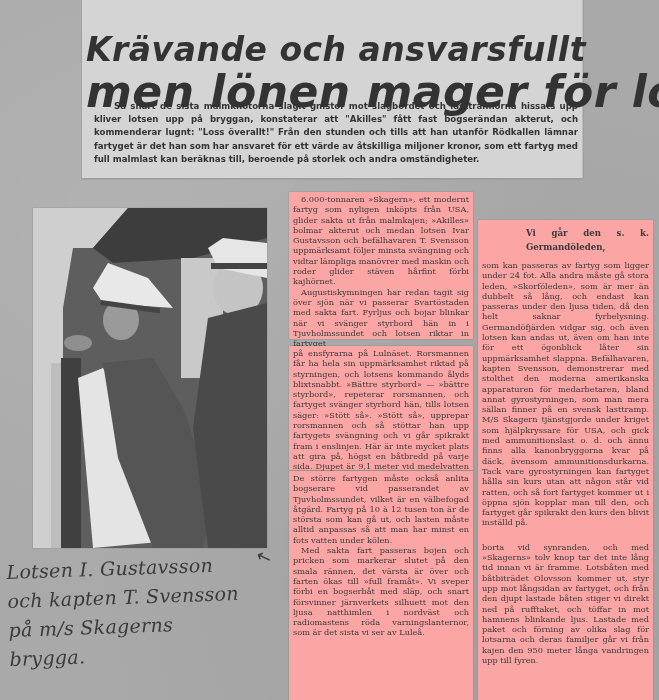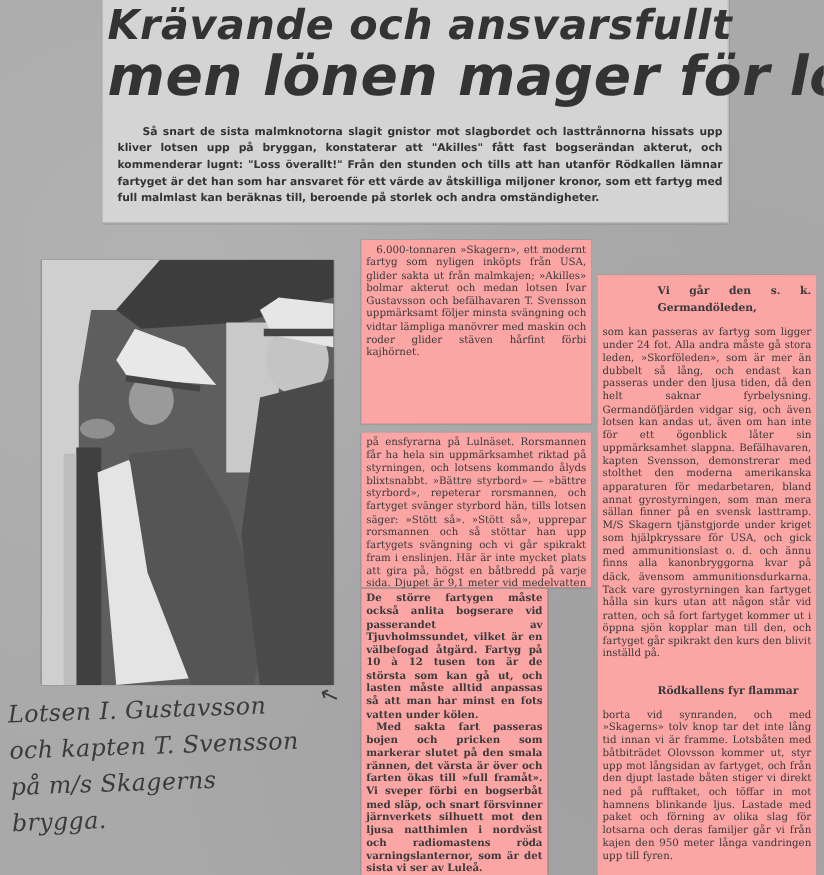--- a/index.html
+++ b/index.html
@@ -23,21 +23,21 @@
       background: #d4d4d4;
       border-right: 1px solid #bdbdbd;
       border-bottom: 1px solid #9c9c9c;
     }
     .headline {
       position: absolute; left: 4px; top: 0px; width: 492px;
       font-family: "DejaVu Sans", sans-serif; font-weight: bold;
       color: #333; margin: 0;
       letter-spacing: 0.5px;
     }
-    .headline .l1 { display: block; font-size: 33px; line-height: 40px; font-style: italic; white-space: nowrap; transform: scaleX(1.0); transform-origin: left; }
+    .headline .l1 { display: block; font-size: 33px; line-height: 40px; font-style: italic; white-space: nowrap; transform: scaleX(1.0); transform-origin: left; margin-top: 30px; }
     .headline .l2 { display: block; font-size: 44px; line-height: 44px; white-space: nowrap; margin-top: 0px; font-style: italic; }
     .lead {
       position: absolute; left: 8px; top: 96px; width: 484px;
       font-family: "DejaVu Sans", sans-serif; font-weight: bold;
       font-size: 8.6px; line-height: 13.2px; text-align: justify;
       text-indent: 20px; color: #333; margin: 4px;
     }
 
     
     #photo {
@@ -67,21 +67,21 @@
       color: #3a3a3a; text-align: justify; padding: 0 4px; box-sizing: border-box;
     }
     .col p { margin: 0; text-indent: 8px; }
     .col p.noind { text-indent: 0; }
     .col .subhead {
       font-weight: bold; font-size: 8.6px; line-height: 14px;
       padding-left: 44px; text-indent: 0; margin: 4px 0 6px 0;
     }
     #col2a { left: 289px; top: 192px; width: 184px; height: 147px; padding-top: 2px; }
     #col2b { left: 289px; top: 346px; width: 184px; height: 124px; padding-top: 2px; }
-    #col2c { left: 289px; top: 471px; width: 149px; height: 229px; padding-top: 2px; font-weight: bold; }
+    #col2c { left: 289px; top: 471px; width: 184px; height: 229px; padding-top: 2px; }
     #col3  { left: 478px; top: 220px; width: 175px; height: 552px; padding-top: 2px; }
     .col3-gap { height: 14px; }
   </style>
 </head>
 <body>
 
 <div id="header-clip" class="clip">
   <h1 class="headline">
     <span class="l1">Krävande och ansvarsfullt</span>
     <span class="l2">men lönen mager för lotsen</span>
@@ -125,28 +125,28 @@
 <div id="arrow-mark">↖</div>
 <div id="caption">
   <span>Lotsen I. Gustavsson</span>
   <span>och kapten T. Svensson</span>
   <span>på m/s Skagerns</span>
   <span>brygga.</span>
 </div>
 
 <div id="col2a" class="col clip">
   <p>6.000-tonnaren »Skagern», ett modernt fartyg som nyligen inköpts från USA, glider sakta ut från malmkajen; »Akilles» bolmar akterut och medan lotsen Ivar Gustavsson och befälhavaren T. Svensson uppmärksamt följer minsta svängning och vidtar lämpliga manövrer med maskin och roder glider stäven hårfint förbi kajhörnet.</p>
+  <p>Augustiskymningen har redan tagit sig över sjön när vi passerar Svartöstaden med sakta fart. Fyrljus och bojar blinkar när vi svänger styrbord hän in i Tjuvholmssundet och lotsen riktar in fartyget</p>
 </div>
 <div id="col2b" class="col clip">
   <p class="noind">på ensfyrarna på Lulnäset. Rorsmannen får ha hela sin uppmärksamhet riktad på styrningen, och lotsens kommando ålyds blixtsnabbt. »Bättre styrbord» — »bättre styrbord», repeterar rorsmannen, och fartyget svänger styrbord hän, tills lotsen säger: »Stött så». »Stött så», upprepar rorsmannen och så stöttar han upp fartygets svängning och vi går spikrakt fram i enslinjen. Här är inte mycket plats att gira på, högst en båtbredd på varje sida. Djupet är 9,1 meter vid medelvatten på en bredd av 60 meter.</p>
 </div>
 <div id="col2c" class="col clip">
   <p class="noind">De större fartygen måste också anlita bogserare vid passerandet av Tjuvholmssundet, vilket är en välbefogad åtgärd. Fartyg på 10 à 12 tusen ton är de största som kan gå ut, och lasten måste alltid anpassas så att man har minst en fots vatten under kölen.</p>
   <p>Med sakta fart passeras bojen och pricken som markerar slutet på den smala rännen, det värsta är över och farten ökas till »full framåt». Vi sveper förbi en bogserbåt med släp, och snart försvinner järnverkets silhuett mot den ljusa natthimlen i nordväst och radiomastens röda varningslanternor, som är det sista vi ser av Luleå.</p>
 </div>
 
 <div id="col3" class="col clip">
   <p class="subhead">Vi går den s. k. Germandöleden,</p>
   <p class="noind">som kan passeras av fartyg som ligger under 24 fot. Alla andra måste gå stora leden, »Skorföleden», som är mer än dubbelt så lång, och endast kan passeras under den ljusa tiden, då den helt saknar fyrbelysning. Germandöfjärden vidgar sig, och även lotsen kan andas ut, även om han inte för ett ögonblick låter sin uppmärksamhet slappna. Befälhavaren, kapten Svensson, demonstrerar med stolthet den moderna amerikanska apparaturen för medarbetaren, bland annat gyrostyrningen, som man mera sällan finner på en svensk lasttramp. M/S Skagern tjänstgjorde under kriget som hjälpkryssare för USA, och gick med ammunitionslast o. d. och ännu finns alla kanonbryggorna kvar på däck, ävensom ammunitionsdurkarna. Tack vare gyrostyrningen kan fartyget hålla sin kurs utan att någon står vid ratten, och så fort fartyget kommer ut i öppna sjön kopplar man till den, och fartyget går spikrakt den kurs den blivit inställd på.</p>
   <div class="col3-gap"></div>
-  <p class="subhead">Rödkallens fyr flammar</p>
   <p class="noind">borta vid synranden, och med »Skagerns» tolv knop tar det inte lång tid innan vi är framme. Lotsbåten med båtbiträdet Olovsson kommer ut, styr upp mot långsidan av fartyget, och från den djupt lastade båten stiger vi direkt ned på rufftaket, och töffar in mot hamnens blinkande ljus. Lastade med paket och förning av olika slag för lotsarna och deras familjer går vi från kajen den 950 meter långa vandringen upp till fyren.</p>
 </div>
 
 </body></html>

